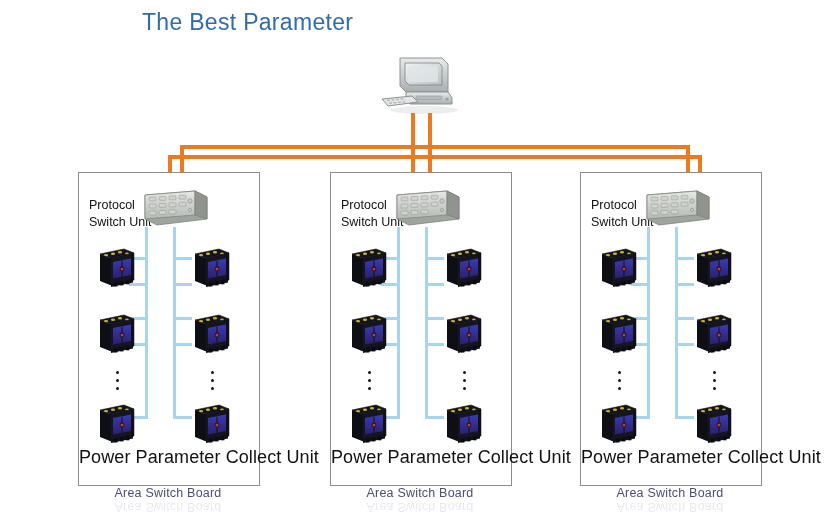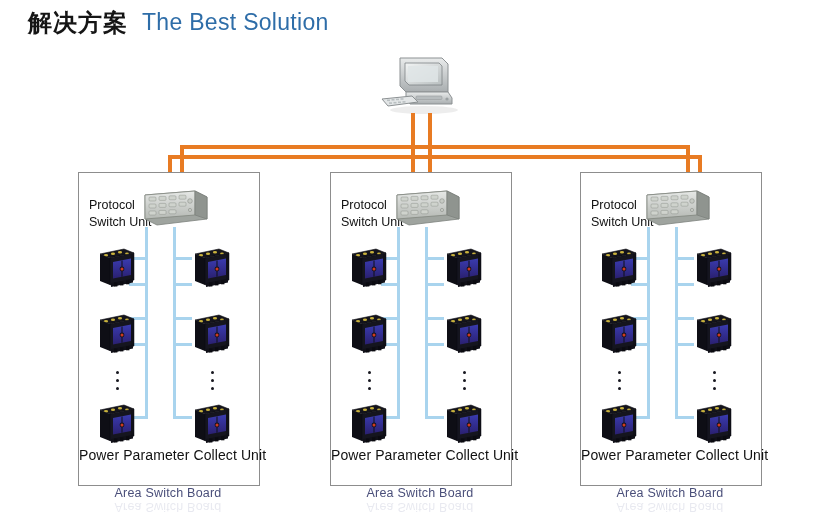--- a/index.html
+++ b/index.html
@@ -52,21 +52,21 @@
   }
 
   .psu-label{
     position:absolute;left:10px;top:24px;
     font-size:12.5px;color:#111;line-height:17px;white-space:nowrap;
   }
   .psu-art{position:absolute;left:60px;top:12px;width:72px;height:46px;}
 
   .collect-label{
     position:absolute;left:0;top:274px;width:180px;
-    text-align:center;font-size:14px;color:#111;white-space:nowrap;
+    text-align:center;font-size:18px;color:#111;white-space:nowrap;
     letter-spacing:.1px;
   }
 
   
   .bline{position:absolute;background:#A9D4EE;}
 
   
   .dev{position:absolute;width:40px;height:44px;}
 
   
@@ -74,22 +74,21 @@
   .dots i{
     display:block;width:3px;height:3px;border-radius:50%;
     background:#17171f;margin:0 auto 5px auto;
   }
 </style>
 </head>
 <body>
 
 <div id="stage">
 
-  <div class="title-cn">解决方案</div>
-  <div class="title-en">The Best Solution</div>
+  <div class="title-en">The Best Parameter</div>
 
   <div class="console-art">
     <svg width="100" height="66" viewBox="0 0 100 66">
       <defs>
         <linearGradient id="scr" x1="0" y1="0" x2="1" y2="1">
           <stop offset="0" stop-color="#f2f4f4"></stop>
             <stop offset="1" stop-color="#b9bfc0"></stop>
         </linearGradient>
         <linearGradient id="case" x1="0" y1="0" x2="0" y2="1">
           <stop offset="0" stop-color="#e9ebeb"></stop>

